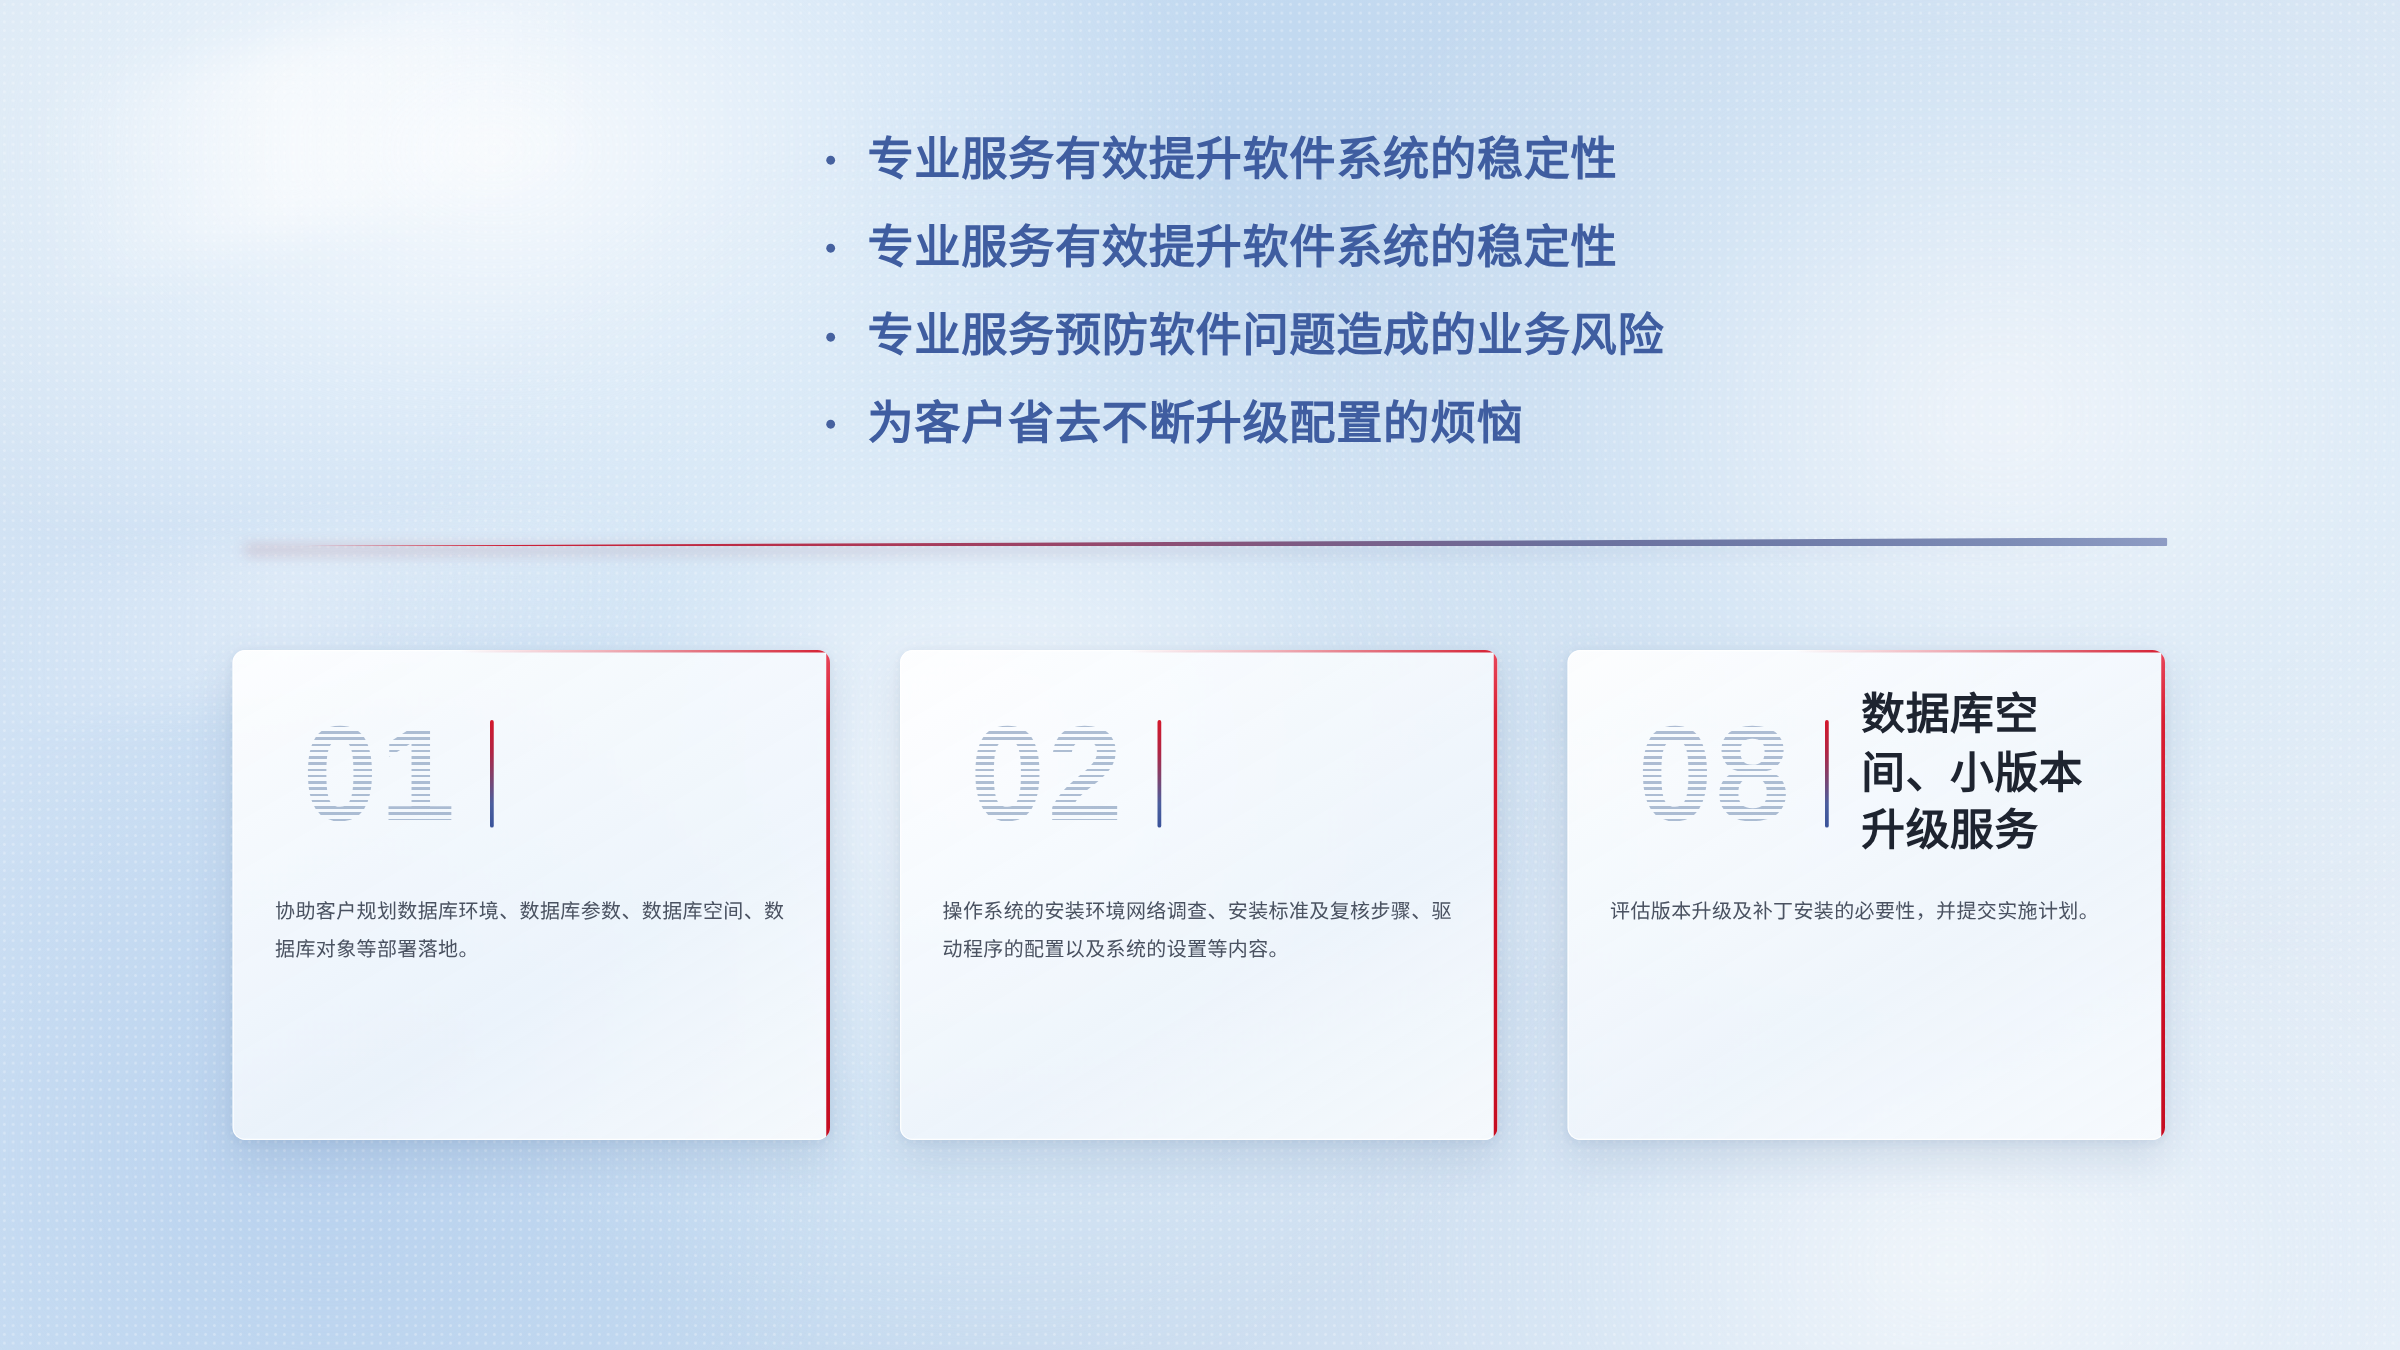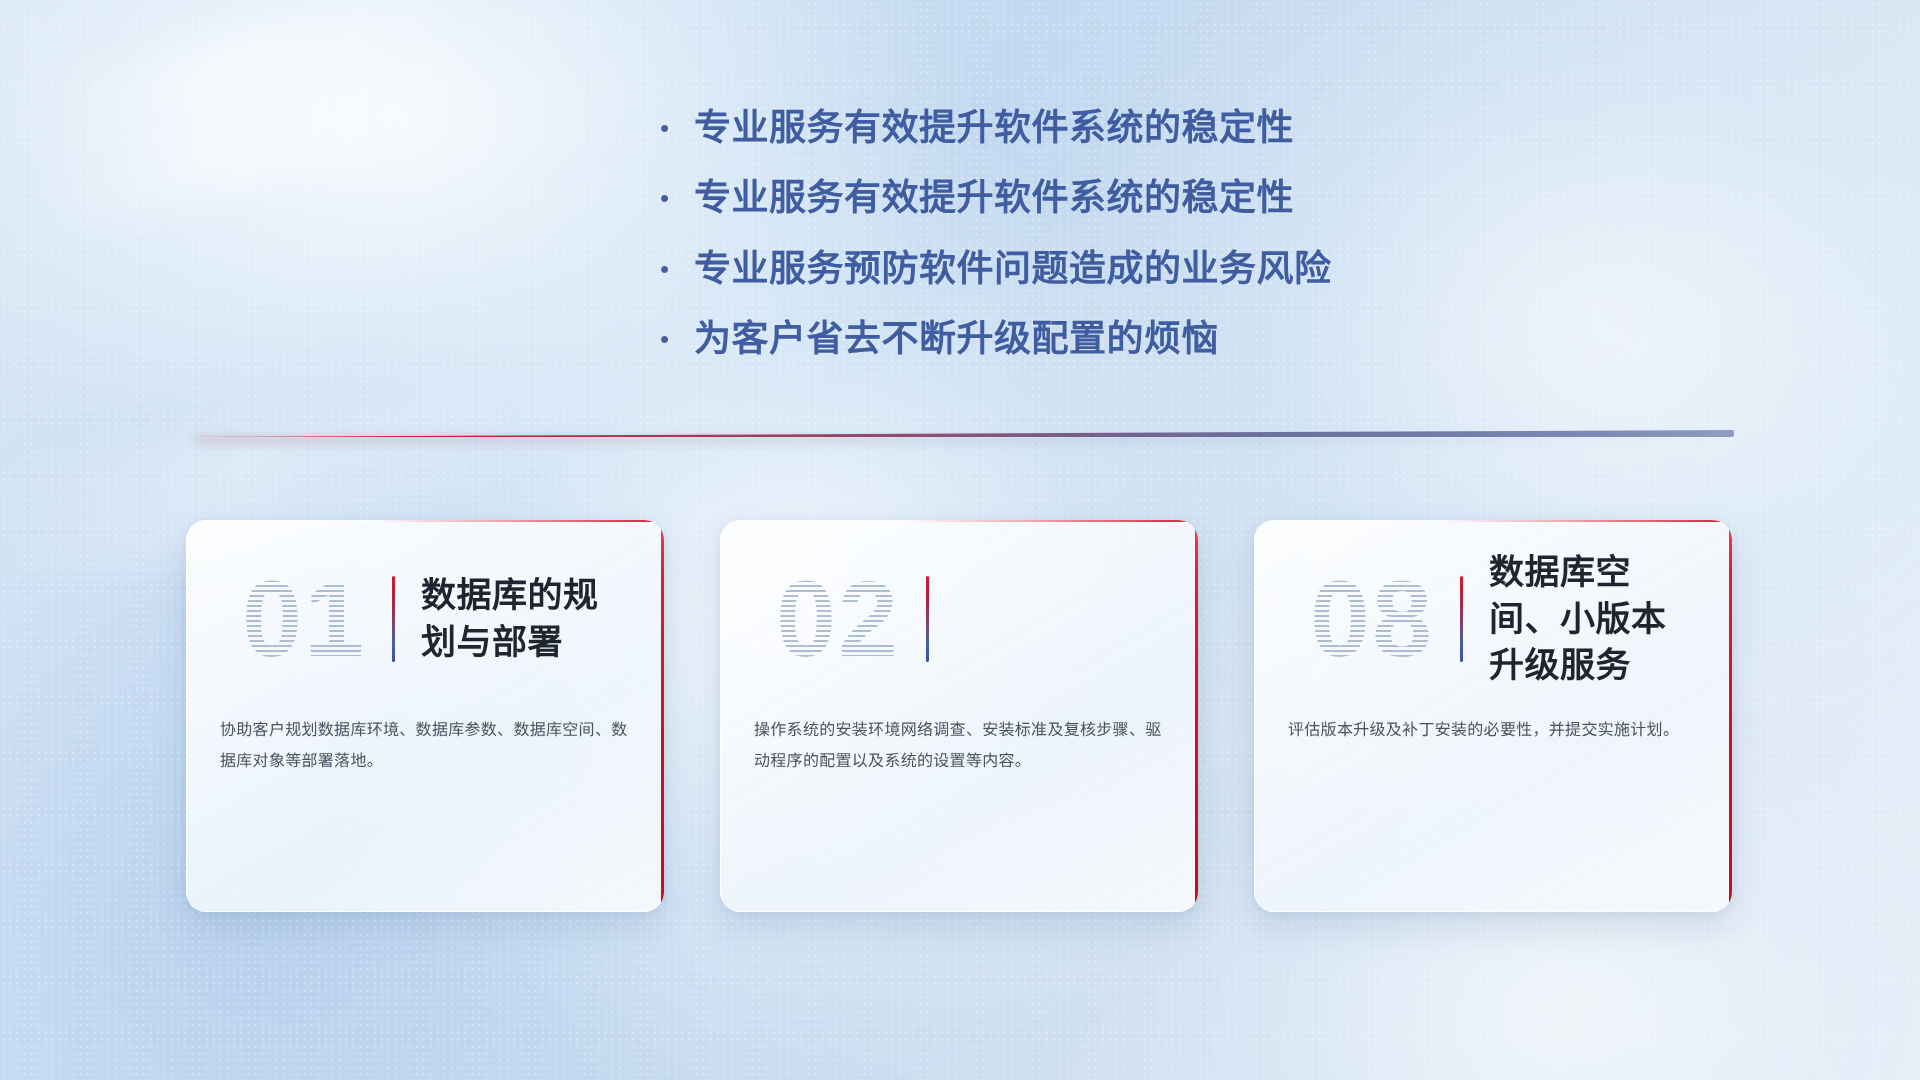--- a/index.html
+++ b/index.html
@@ -196,21 +196,21 @@
     top: 520px;
     width: 1548px;
     display: flex;
     gap: 56px;
   }
 
   .card {
     position: relative;
     width: 478px;
     height: 392px;
-    border-radius: 20px;
+    border-radius: 10px;
     padding: 38px 34px 30px 34px;
     background:
       linear-gradient(150deg,
         rgba(255,255,255,.92) 0%,
         rgba(248,251,254,.90) 30%,
         rgba(240,246,252,.88) 62%,
         rgba(247,250,253,.93) 100%);
     box-shadow:
       0 14px 34px rgba(77,104,150,.16),
       0 2px 8px rgba(77,104,150,.10);
@@ -364,21 +364,20 @@
   </div>
 
   <div class="cards">
 
     <div class="card">
       <div class="card-accent"></div>
       <div class="card-accent-top"></div>
       <div class="card-head">
         <div class="card-num">01</div>
         <div class="card-rule"></div>
-        <div class="card-title">数据库的规划与部署</div>
       </div>
       <div class="card-body">协助客户规划数据库环境、数据库参数、数据库空间、数据库对象等部署落地。</div>
     </div>
 
     <div class="card">
       <div class="card-accent"></div>
       <div class="card-accent-top"></div>
       <div class="card-head">
         <div class="card-num">02</div>
         <div class="card-rule"></div>

